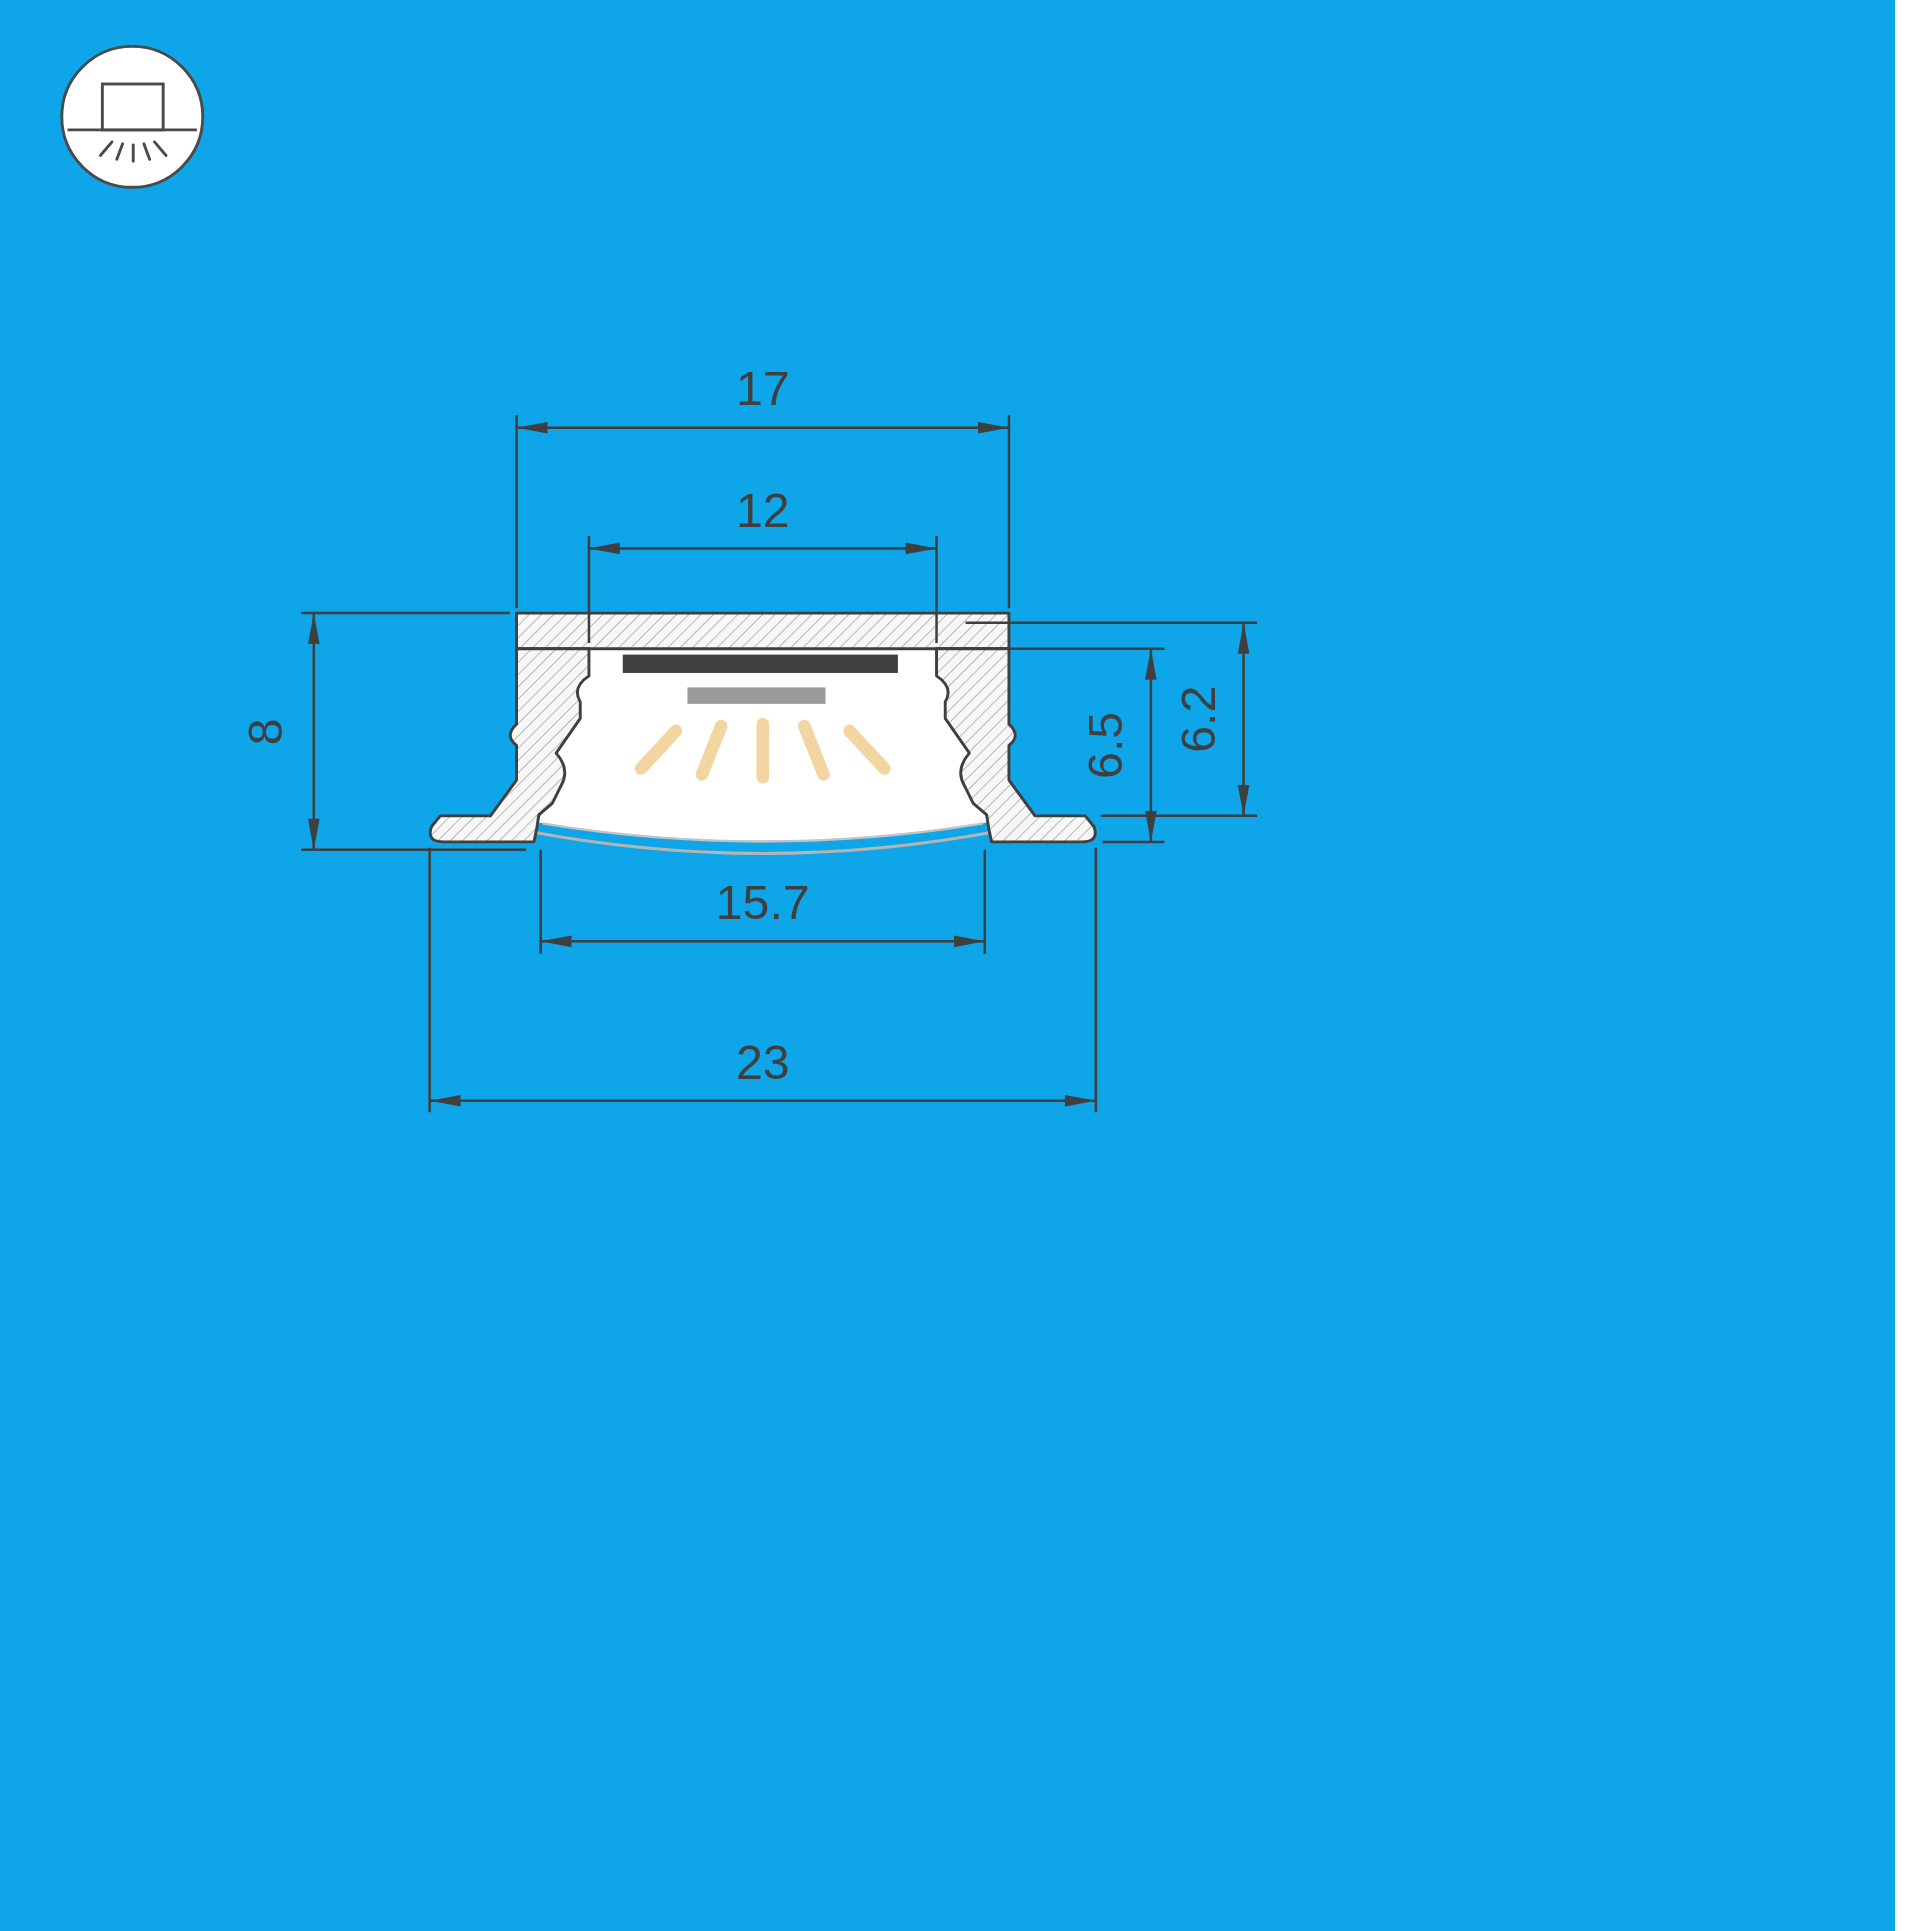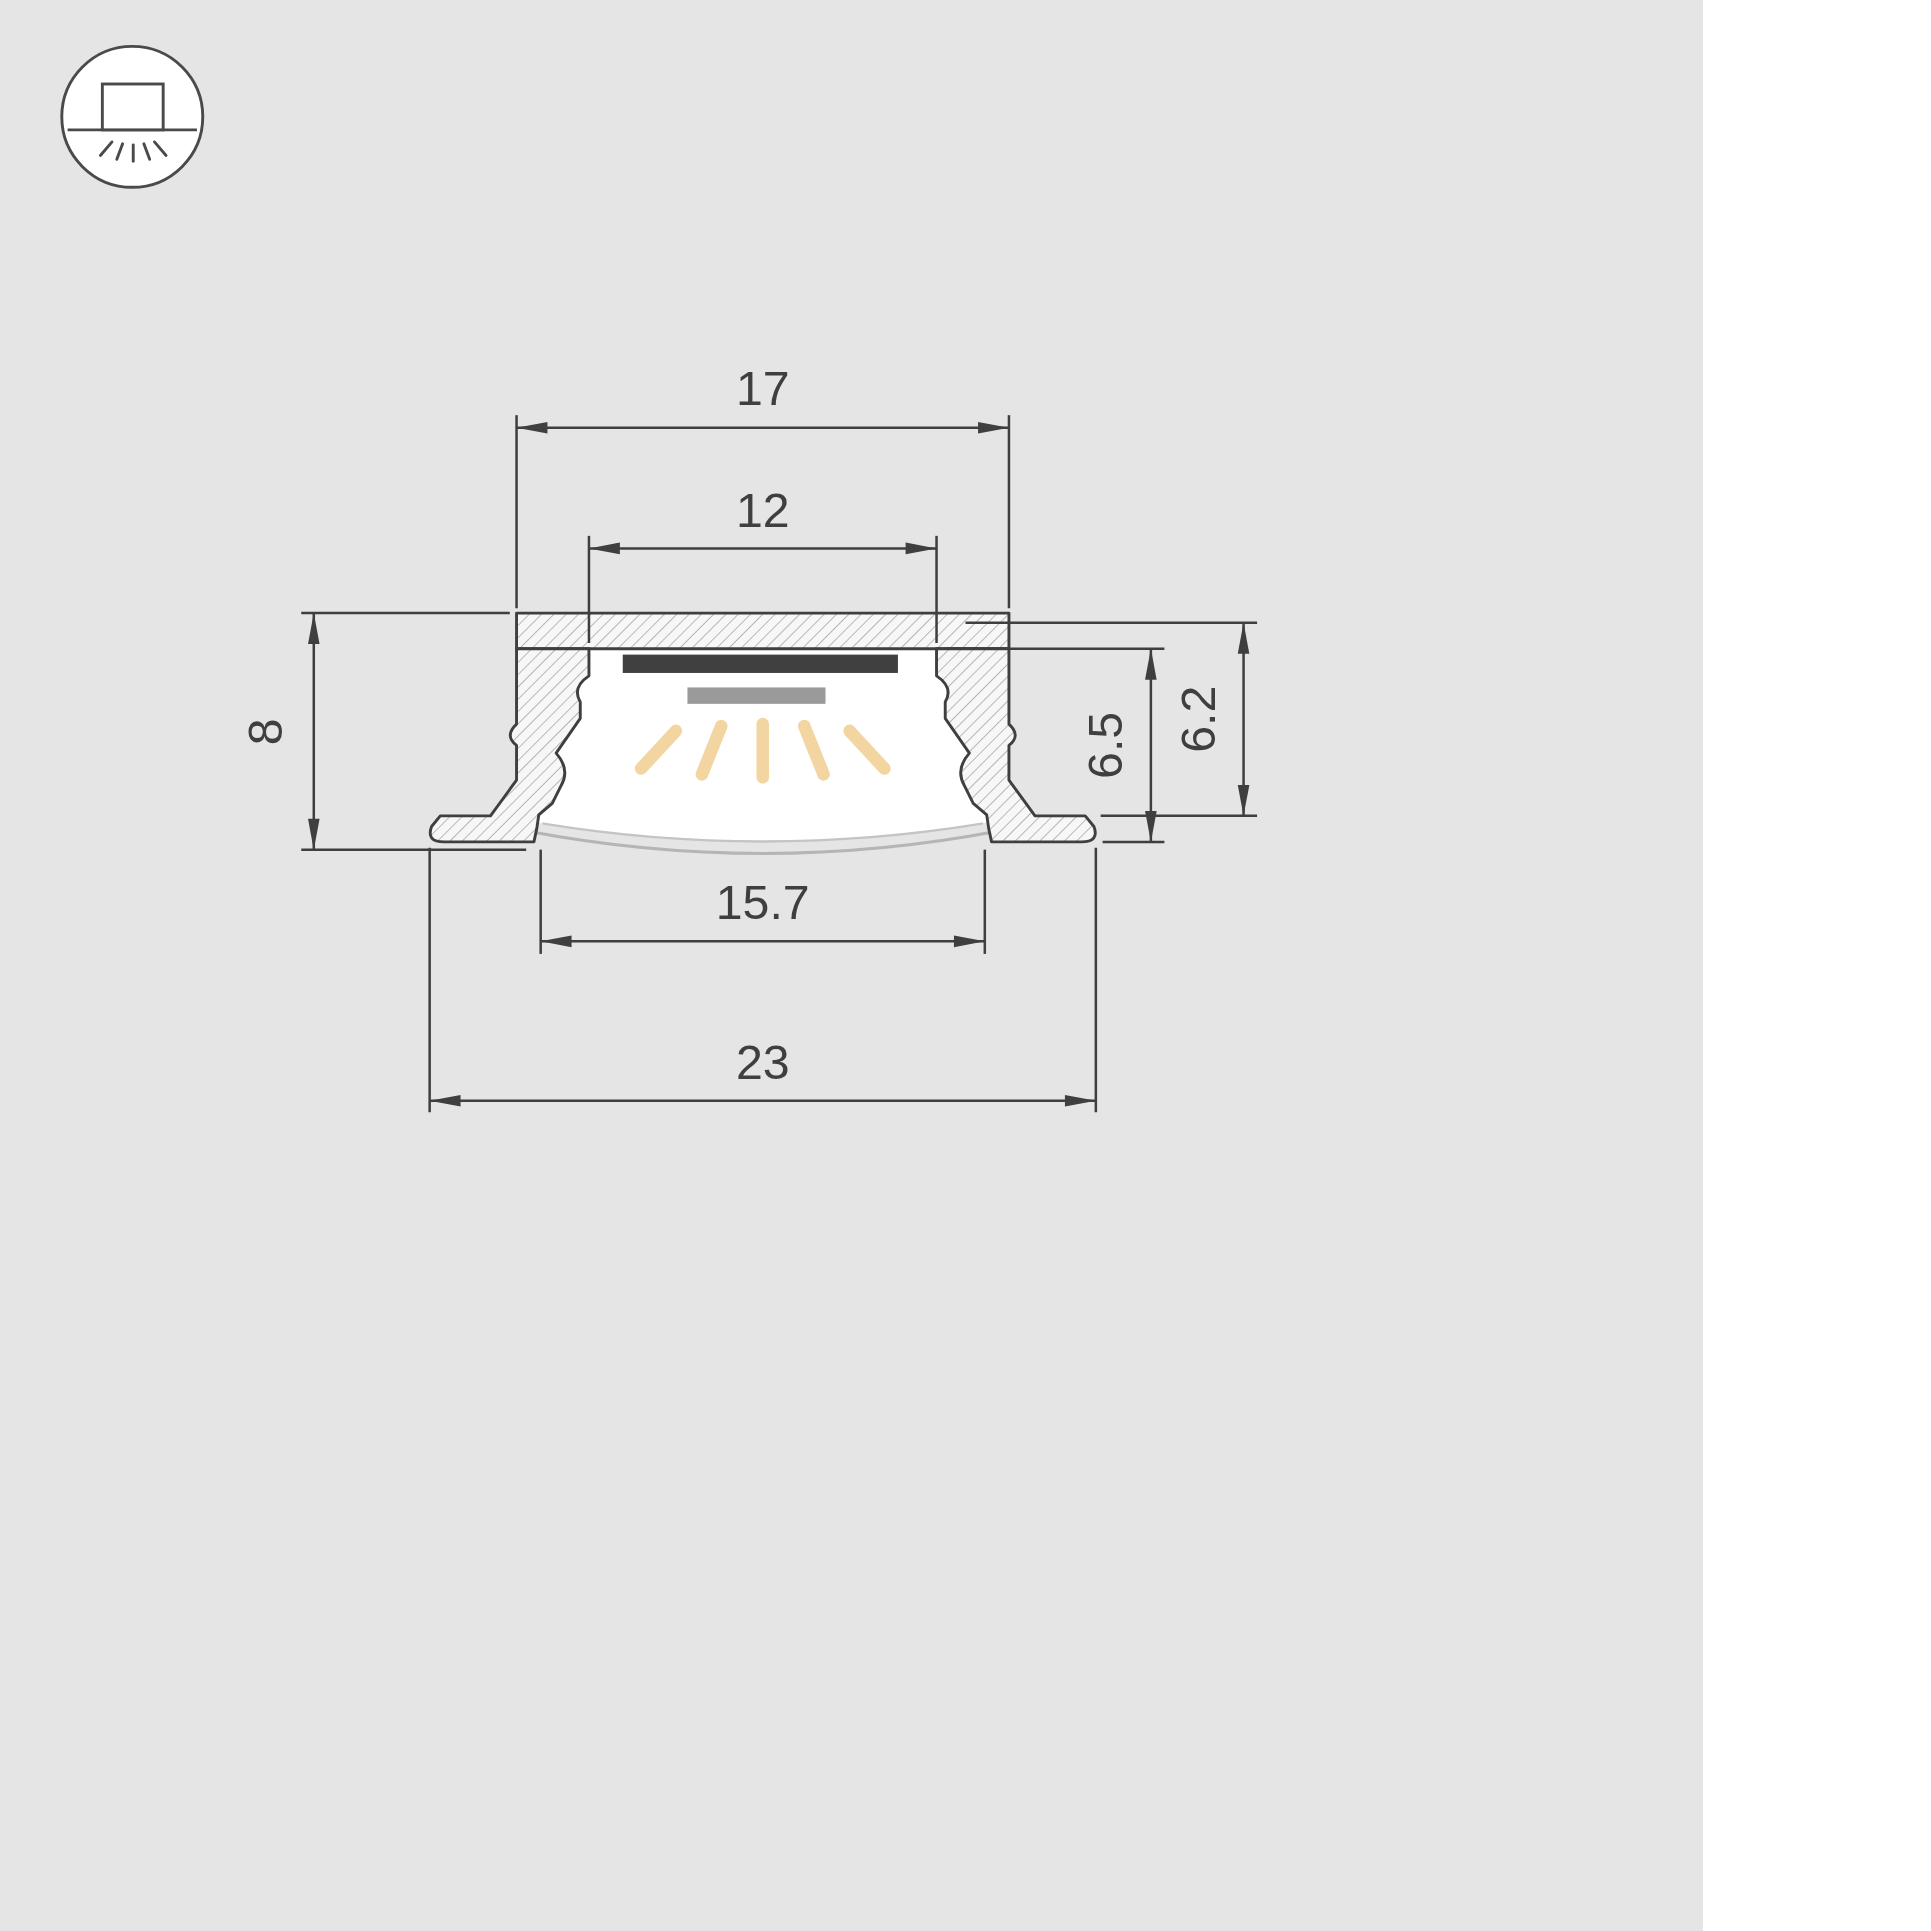--- a/index.html
+++ b/index.html
@@ -5,23 +5,23 @@
   html, body {
     margin: 0;
     padding: 0;
     background: #ffffff;
     width: 1931px;
     height: 1931px;
     font-family: "Liberation Sans", sans-serif;
   }
   .stage {
     position: relative;
-    width: 1703px;
+    width: 1895px;
     height: 1931px;
-    background: #e5e5e5;
+    background: #0ea5e9;
     overflow: hidden;
   }
   svg { display: block; }
   text.dim-label {
     font-family: "Liberation Sans", sans-serif;
     font-size: 50px;
     fill: #3f3f3f;
   }
 </style>
 </head>

